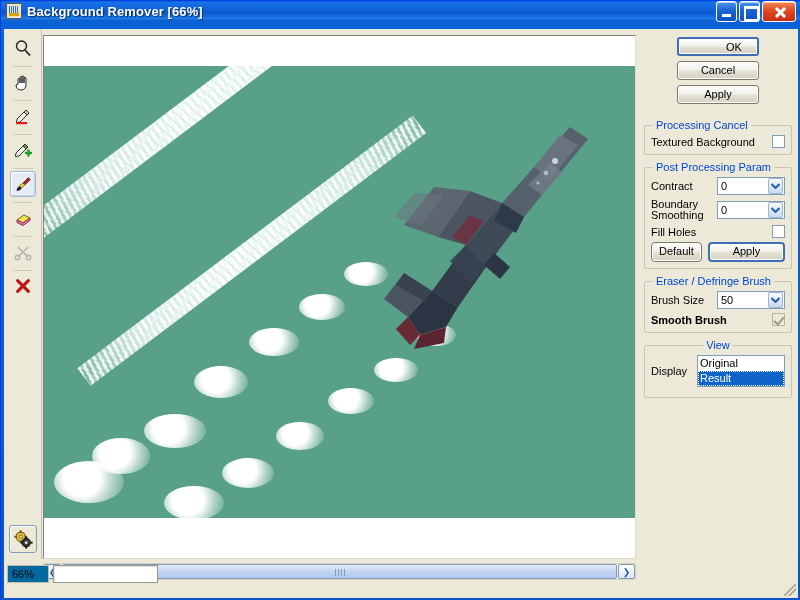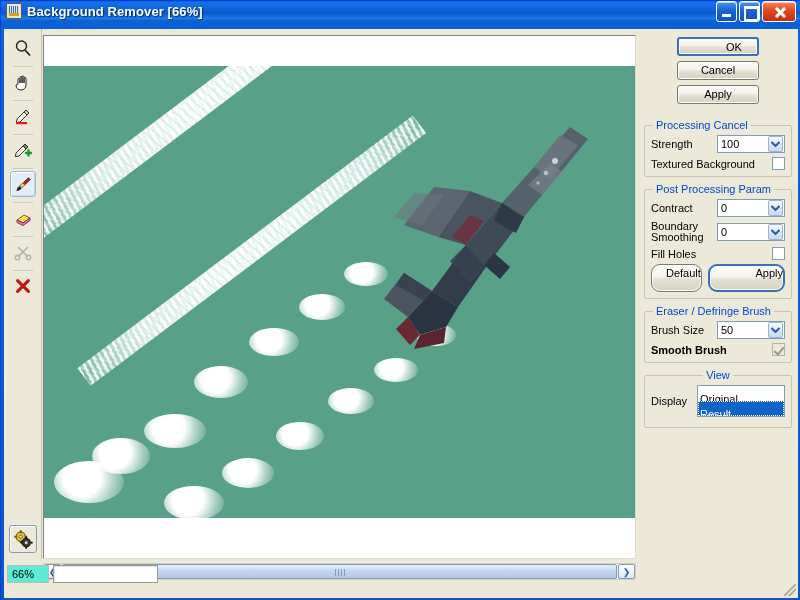--- a/index.html
+++ b/index.html
@@ -330,66 +330,66 @@
   .listbox {
     margin-left:auto;
     width:88px;
     background:#ffffff;
     border:1px solid #7f9db9;
     display:flex;
   }
   .listbox .items { flex:1; }
   .litem {
     font-size:11px; color:#000;
-    padding:6px 2px; height:15px; line-height:15px;
+    padding:0 2px; height:15px; line-height:15px;
     white-space:nowrap; overflow:hidden;
   }
   .litem.sel {
     background:#1063c8; color:#ffffff;
     outline:1px dotted #ffffff; outline-offset:-1px;
   }
   .lscroll {
     width:15px; flex:none;
     display:flex; flex-direction:column;
     border-left:1px solid #d6d3c4;
   }
   .lscroll .sa {
     flex:1;
     background: linear-gradient(180deg,#fcfdff 0%,#dfe9f8 45%,#c9dbf2 100%);
     border:1px solid #9ab3d0; border-radius:2px;
     display:flex;align-items:center;justify-content:center;
     margin:1px;
   }
   .btnrow { display:flex; gap:6px; margin-top:2px; }
   .sbtn {
-    height:28px; flex:1;
+    height:20px; flex:1;
     background: linear-gradient(180deg,#fdfdfd 0%,#f2f1ea 45%,#e3e0d2 55%,#d6d2c2 100%);
-    border:1px solid #7a7a6a; border-radius:9px;
+    border:1px solid #7a7a6a; border-radius:4px;
     font-size:11px; color:#000;
-    line-height:17px; text-align:right;
+    line-height:17px; text-align:center;
     box-shadow: inset 0 0 0 1px #ffffff;
   }
   .sbtn.wide { flex:1.5; border:2px solid #3c6fb5; line-height:15px; }
 
   
   #statusbar {
     position:absolute;
     left:0; top:534px;
     width:634px; height:22px;
     display:flex; align-items:center;
     gap:4px;
     padding-left:3px;
   }
   .sb-cell {
     height:18px;
     border:1px solid #c0bdae;
     display:flex; align-items:center;
     font-size:11px; color:#000;
     padding:0 4px;
-    background:#5eead4;
+    background:#0369a1;
   }
   #sb-zoom { width:42px; }
   #sb-progress {
     width:105px;
     background:#ffffff;
     border:1px solid #9a9a8c;
     box-shadow: inset 1px 1px 1px rgba(0,0,0,.12);
   }
   #sb-hint {
     flex:1; border:none; padding-left:3px;
@@ -577,31 +577,20 @@
     <div id="rpanel">
 
       <div style="height:8px"></div>
       <div class="pbtn def">OK</div>
       <div class="pbtn">Cancel</div>
       <div class="pbtn">Apply</div>
       <div style="height:10px"></div>
 
       <fieldset class="grp">
         <legend>Processing Cancel</legend>
-        <div class="row">
-          <span class="lbl">Strength</span>
-          <div class="combo" style="width:68px">
-            <span class="val">100</span>
-            <span class="arrow">
-              <svg width="9" height="6" viewBox="0 0 9 6">
-                  <path d="M0.5 1 L4.5 5 L8.5 1" fill="none" stroke="#2a5ba8" stroke-width="2"></path>
-                </svg>
-            </span>
-          </div>
-        </div>
         <div class="row" style="margin-bottom:0">
           <span class="lbl">Textured Background</span>
           <span class="chk"></span>
         </div>
       </fieldset>
 
       <fieldset class="grp">
         <legend>Post Processing Param</legend>
         <div class="row">
           <span class="lbl">Contract</span>

